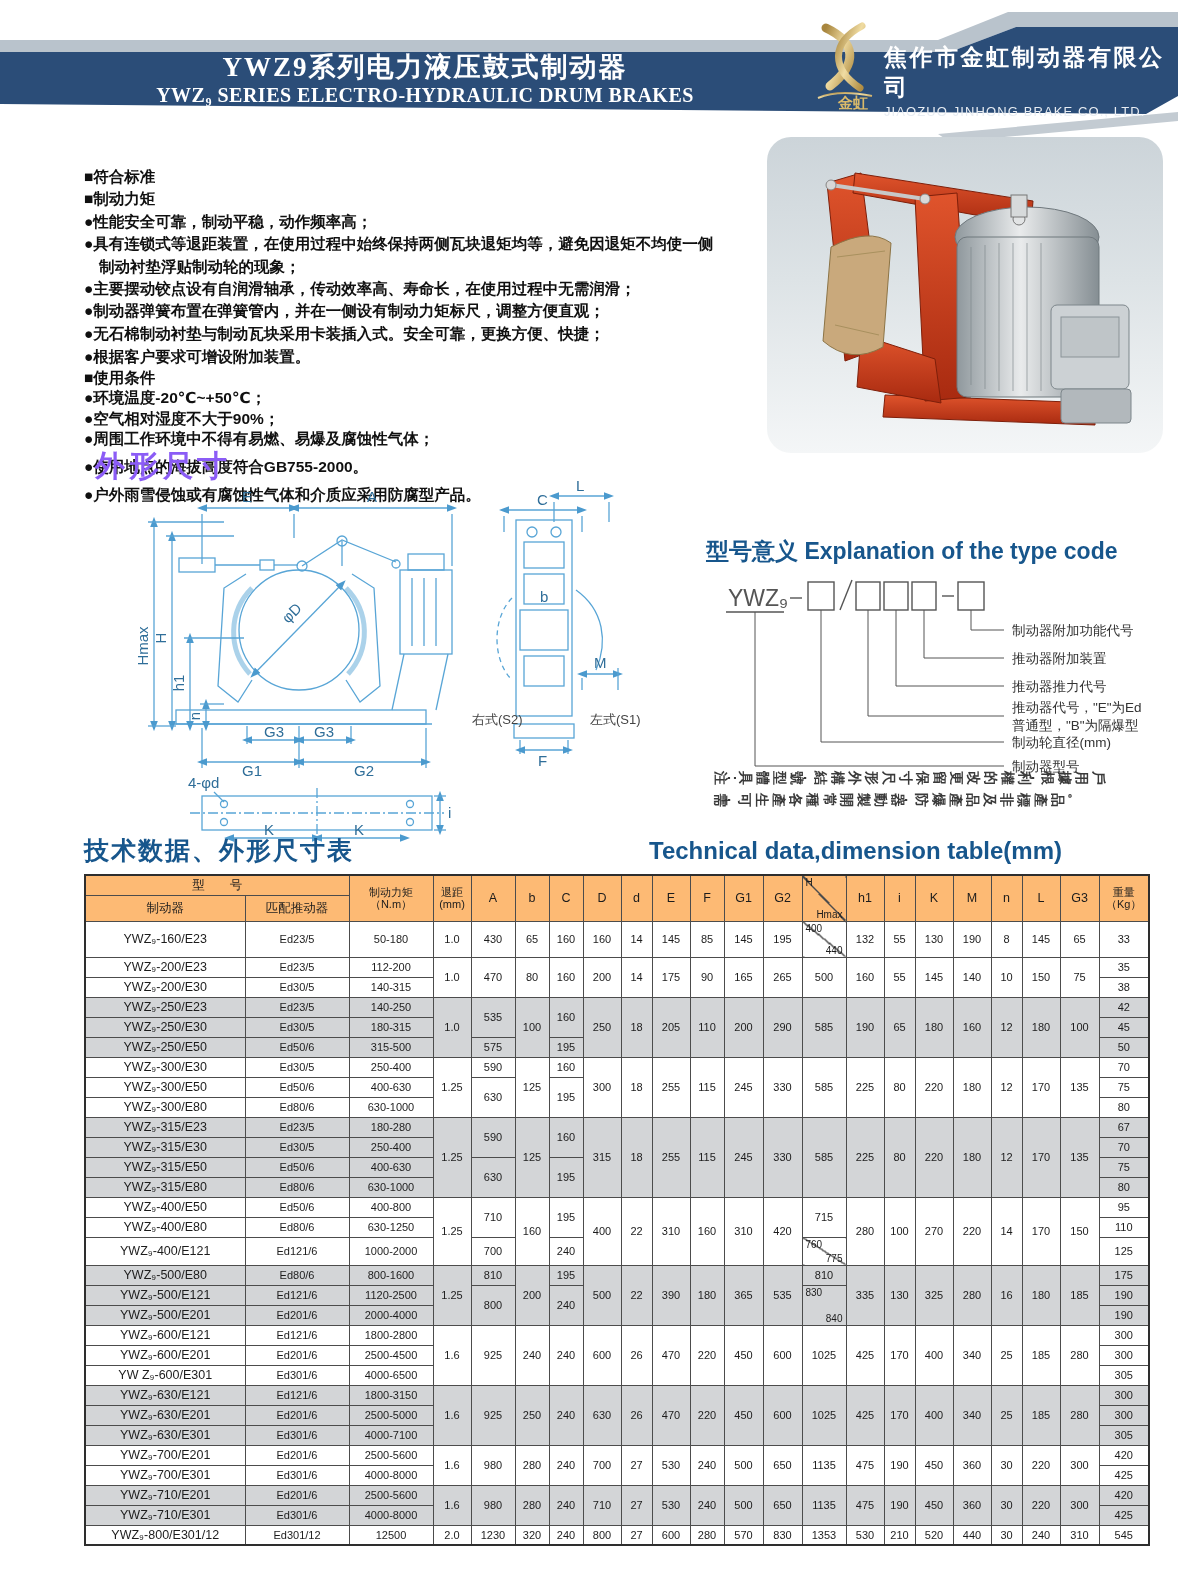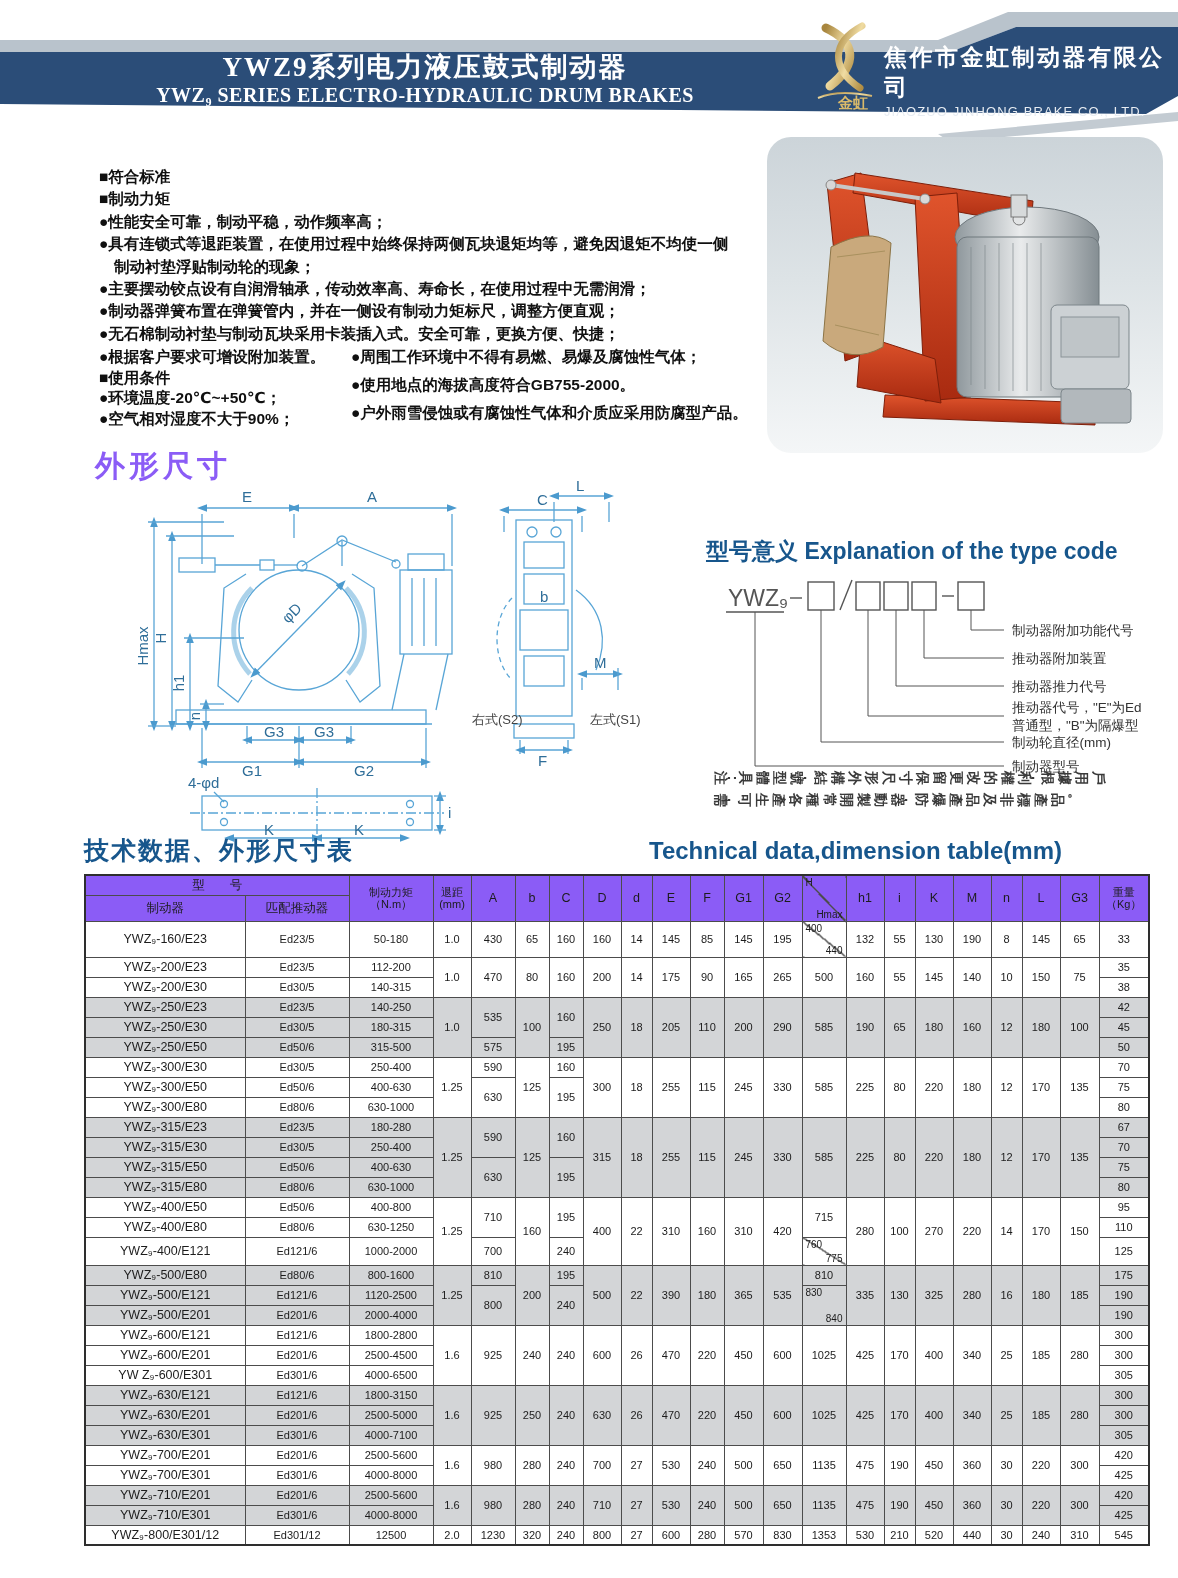--- a/index.html
+++ b/index.html
@@ -10,24 +10,24 @@
   
   .hdr-title{position:absolute;left:90px;top:52px;width:670px;text-align:center;color:#fff;
              font-family:"Liberation Serif","DejaVu Serif",serif;}
   .hdr-title .cn{font-size:27px;font-weight:700;letter-spacing:2px;line-height:30px;}
   .hdr-title .en{font-size:20px;font-weight:700;letter-spacing:0.5px;line-height:26px;}
   .company{position:absolute;left:884px;top:42px;color:#fff;}
   .company .cn{font-size:23px;font-weight:700;letter-spacing:2.5px;line-height:30px;}
   .company .en{font-size:13px;letter-spacing:1.1px;line-height:20px;color:#e8edf3;}
 
   
-  .intro{position:absolute;left:99px;top:166px;width:692px;color:#101010;}
+  .intro{position:absolute;left:84px;top:166px;width:692px;color:#101010;}
   .iline{font-size:15.5px;font-weight:700;line-height:22.4px;white-space:nowrap;}
   .iline.ind{padding-left:15px;}
-  .intro-cols{display:flex;margin-top:2px;}
+  .intro-cols{display:flex;margin-top:2px;flex-direction:column;}
   .intro-left{width:252px;}
   .intro-left .iline{line-height:20.5px;}
   .intro-right{flex:1;}
   .intro-right .iline{line-height:20.5px;margin-bottom:7.5px;white-space:normal;}
 
   
   .dim-head{position:absolute;left:95px;top:446px;display:flex;align-items:baseline;color:#8b5cf6;justify-content:center;}
   .dim-head .cn{font-size:30px;font-weight:700;letter-spacing:4px;}
   .dim-head .en{font-size:27px;font-weight:700;margin-left:62px;letter-spacing:0.5px;}
   .tc-head{position:absolute;left:706px;top:536px;color:#17568c;font-weight:700;font-size:23px;white-space:nowrap;}
@@ -39,21 +39,21 @@
   
   .note{position:absolute;left:712px;top:768px;width:452px;color:#3a3a3a;}
   .note .nline{line-height:21px;letter-spacing:3px;white-space:nowrap;}
   .rchar{display:inline-block;transform:rotate(90deg);font-size:14px;font-weight:700;}
 
   
   .spec{position:absolute;left:84px;top:874px;}
   table{border-collapse:collapse;table-layout:fixed;width:1064px;border:2px solid #2e2e2e;}
   th,td{border:1px solid #4c4c4c;text-align:center;vertical-align:middle;padding:0;
         font-size:11px;line-height:12px;color:#1c1c1c;font-weight:400;overflow:hidden;}
-  thead th{background:#8b5cf6;font-size:12.5px;}
+  thead th{background:#fdba74;font-size:12.5px;}
   thead .sm{font-size:11px;}
   thead tr.h1{height:20px;} thead tr.h2{height:26px;}
   tbody tr{height:20px;}
   tbody tr.tall{height:36px;} tbody tr.med{height:28px;}
   tbody tr.shade td{background:#d3d5d7;}
   td.model{font-size:12.5px;margin-top:24px;}
   .diag{position:relative;background-image:linear-gradient(to top right,
         transparent 48.6%, #4c4c4c 48.6%, #4c4c4c 51.4%, transparent 51.4%);}
   .diag .tl{position:absolute;left:3px;top:1px;font-size:10px;line-height:11px;}
   .diag .br{position:absolute;right:3px;bottom:1px;font-size:10px;line-height:11px;}

